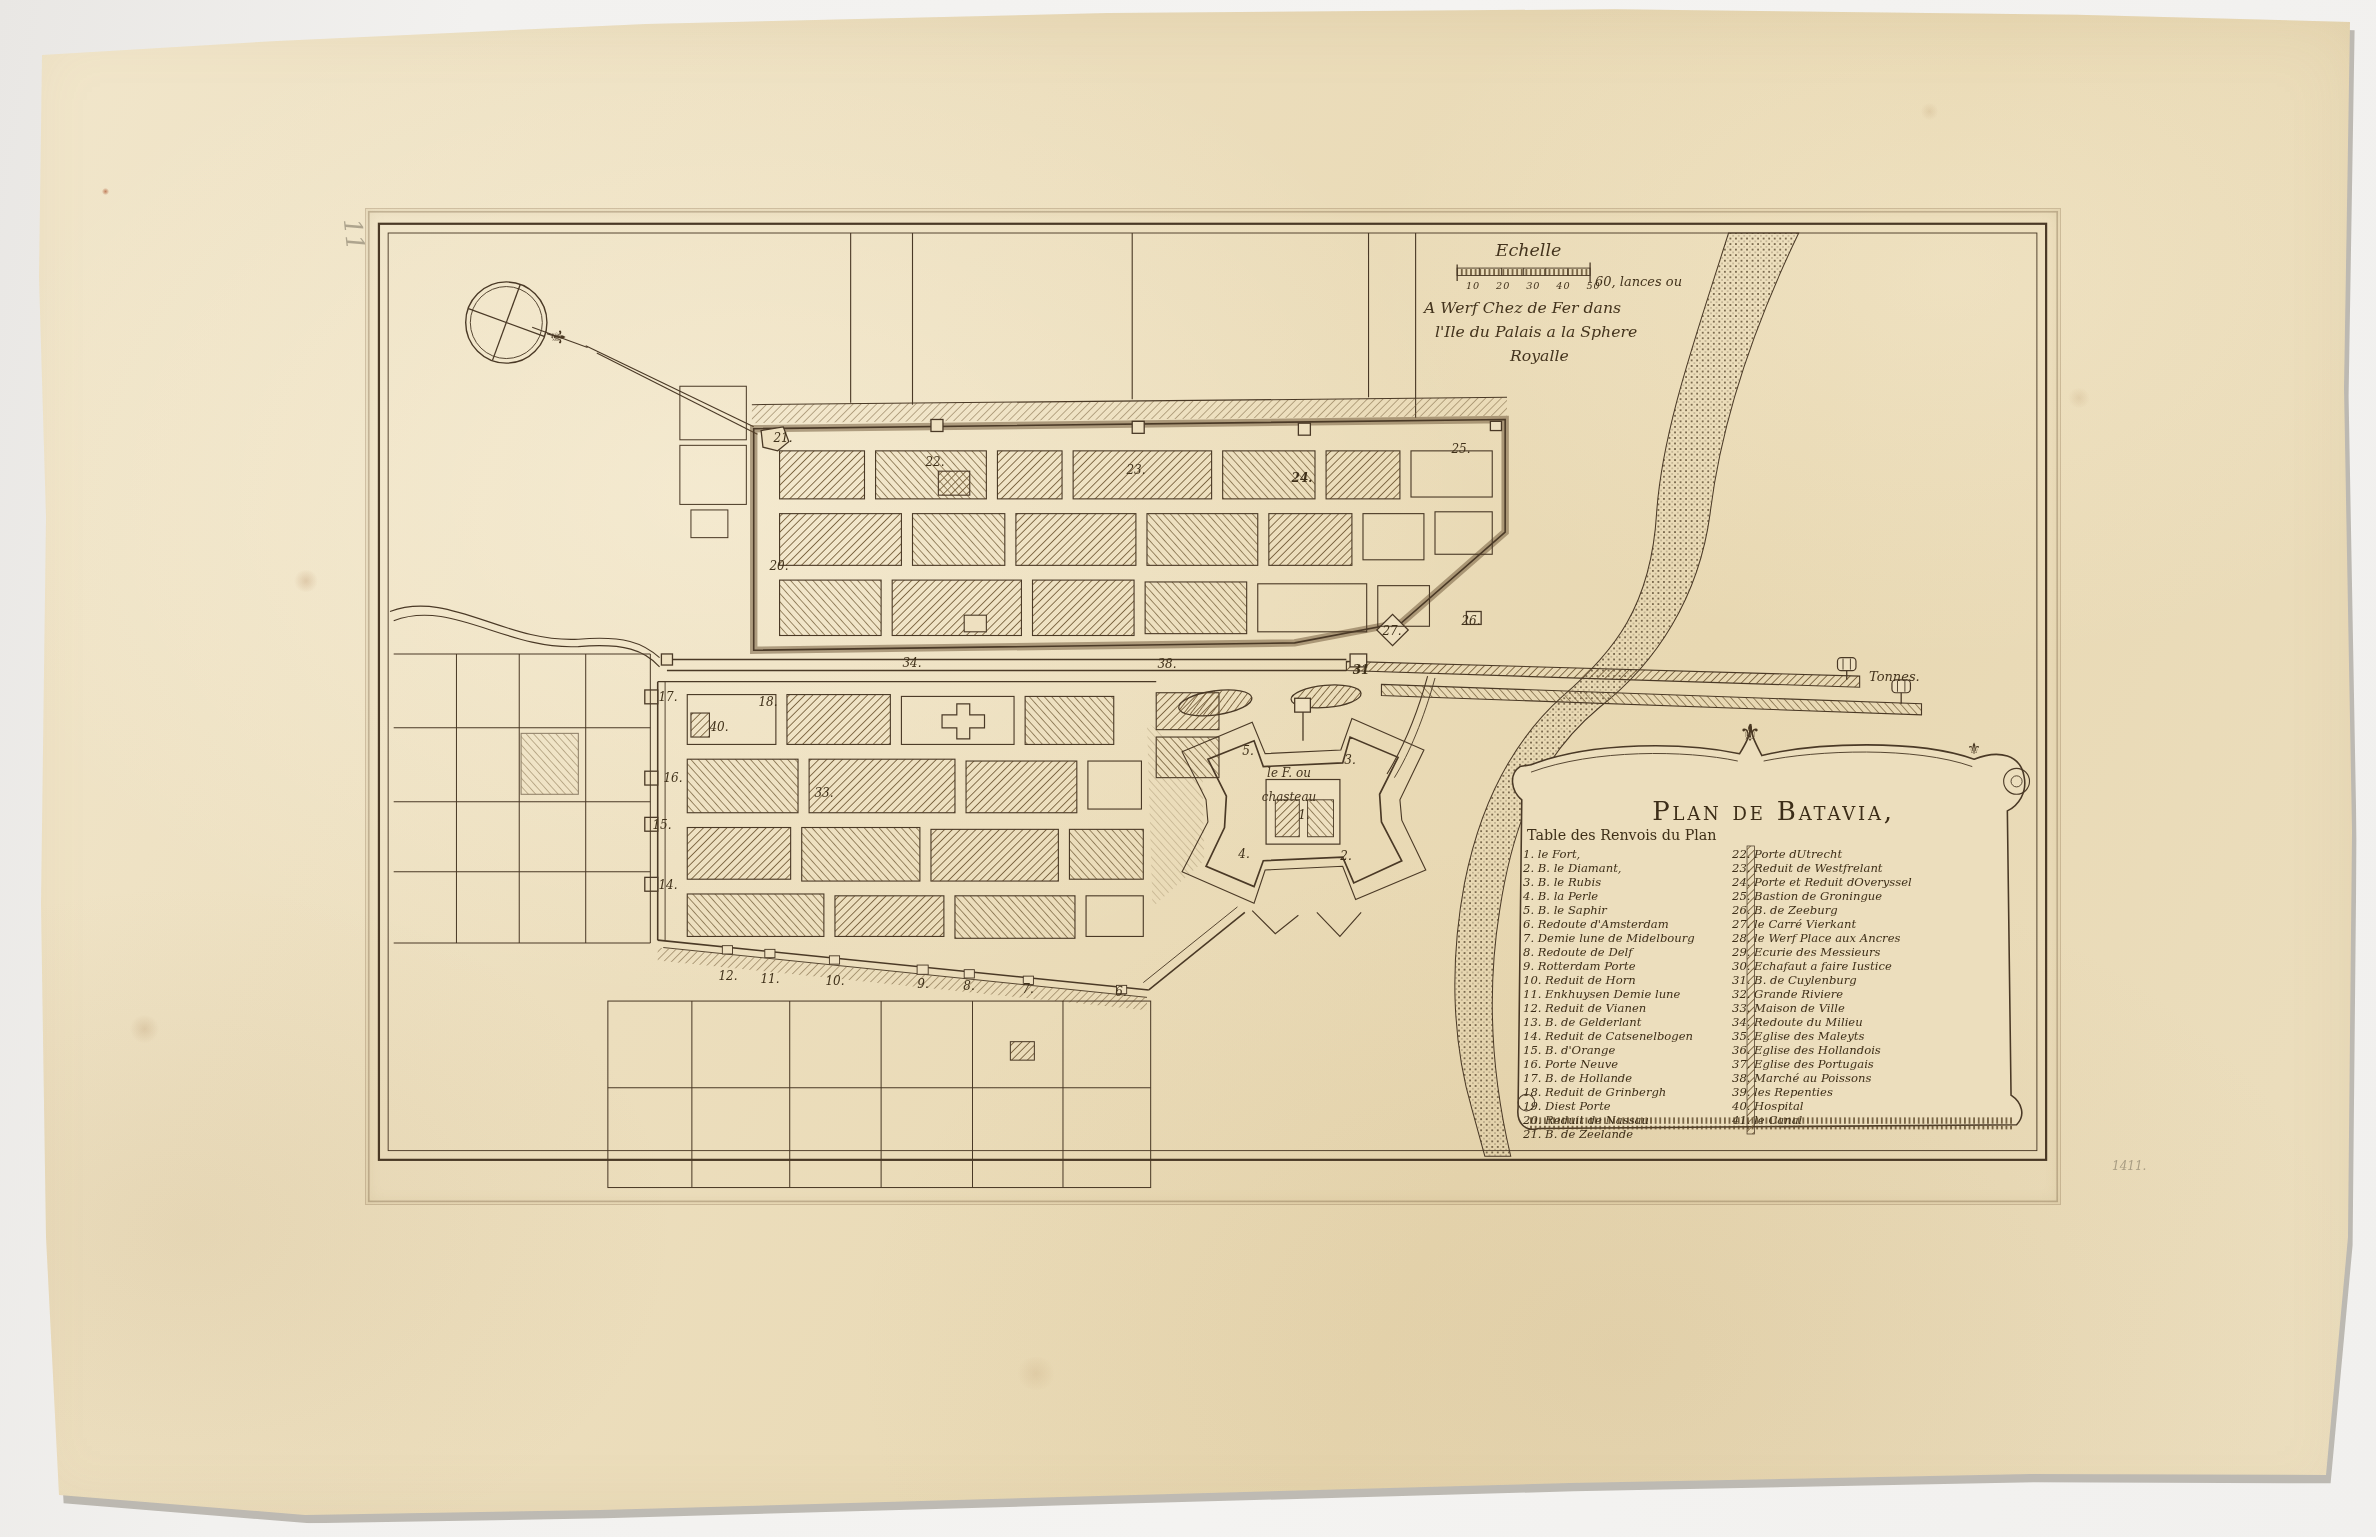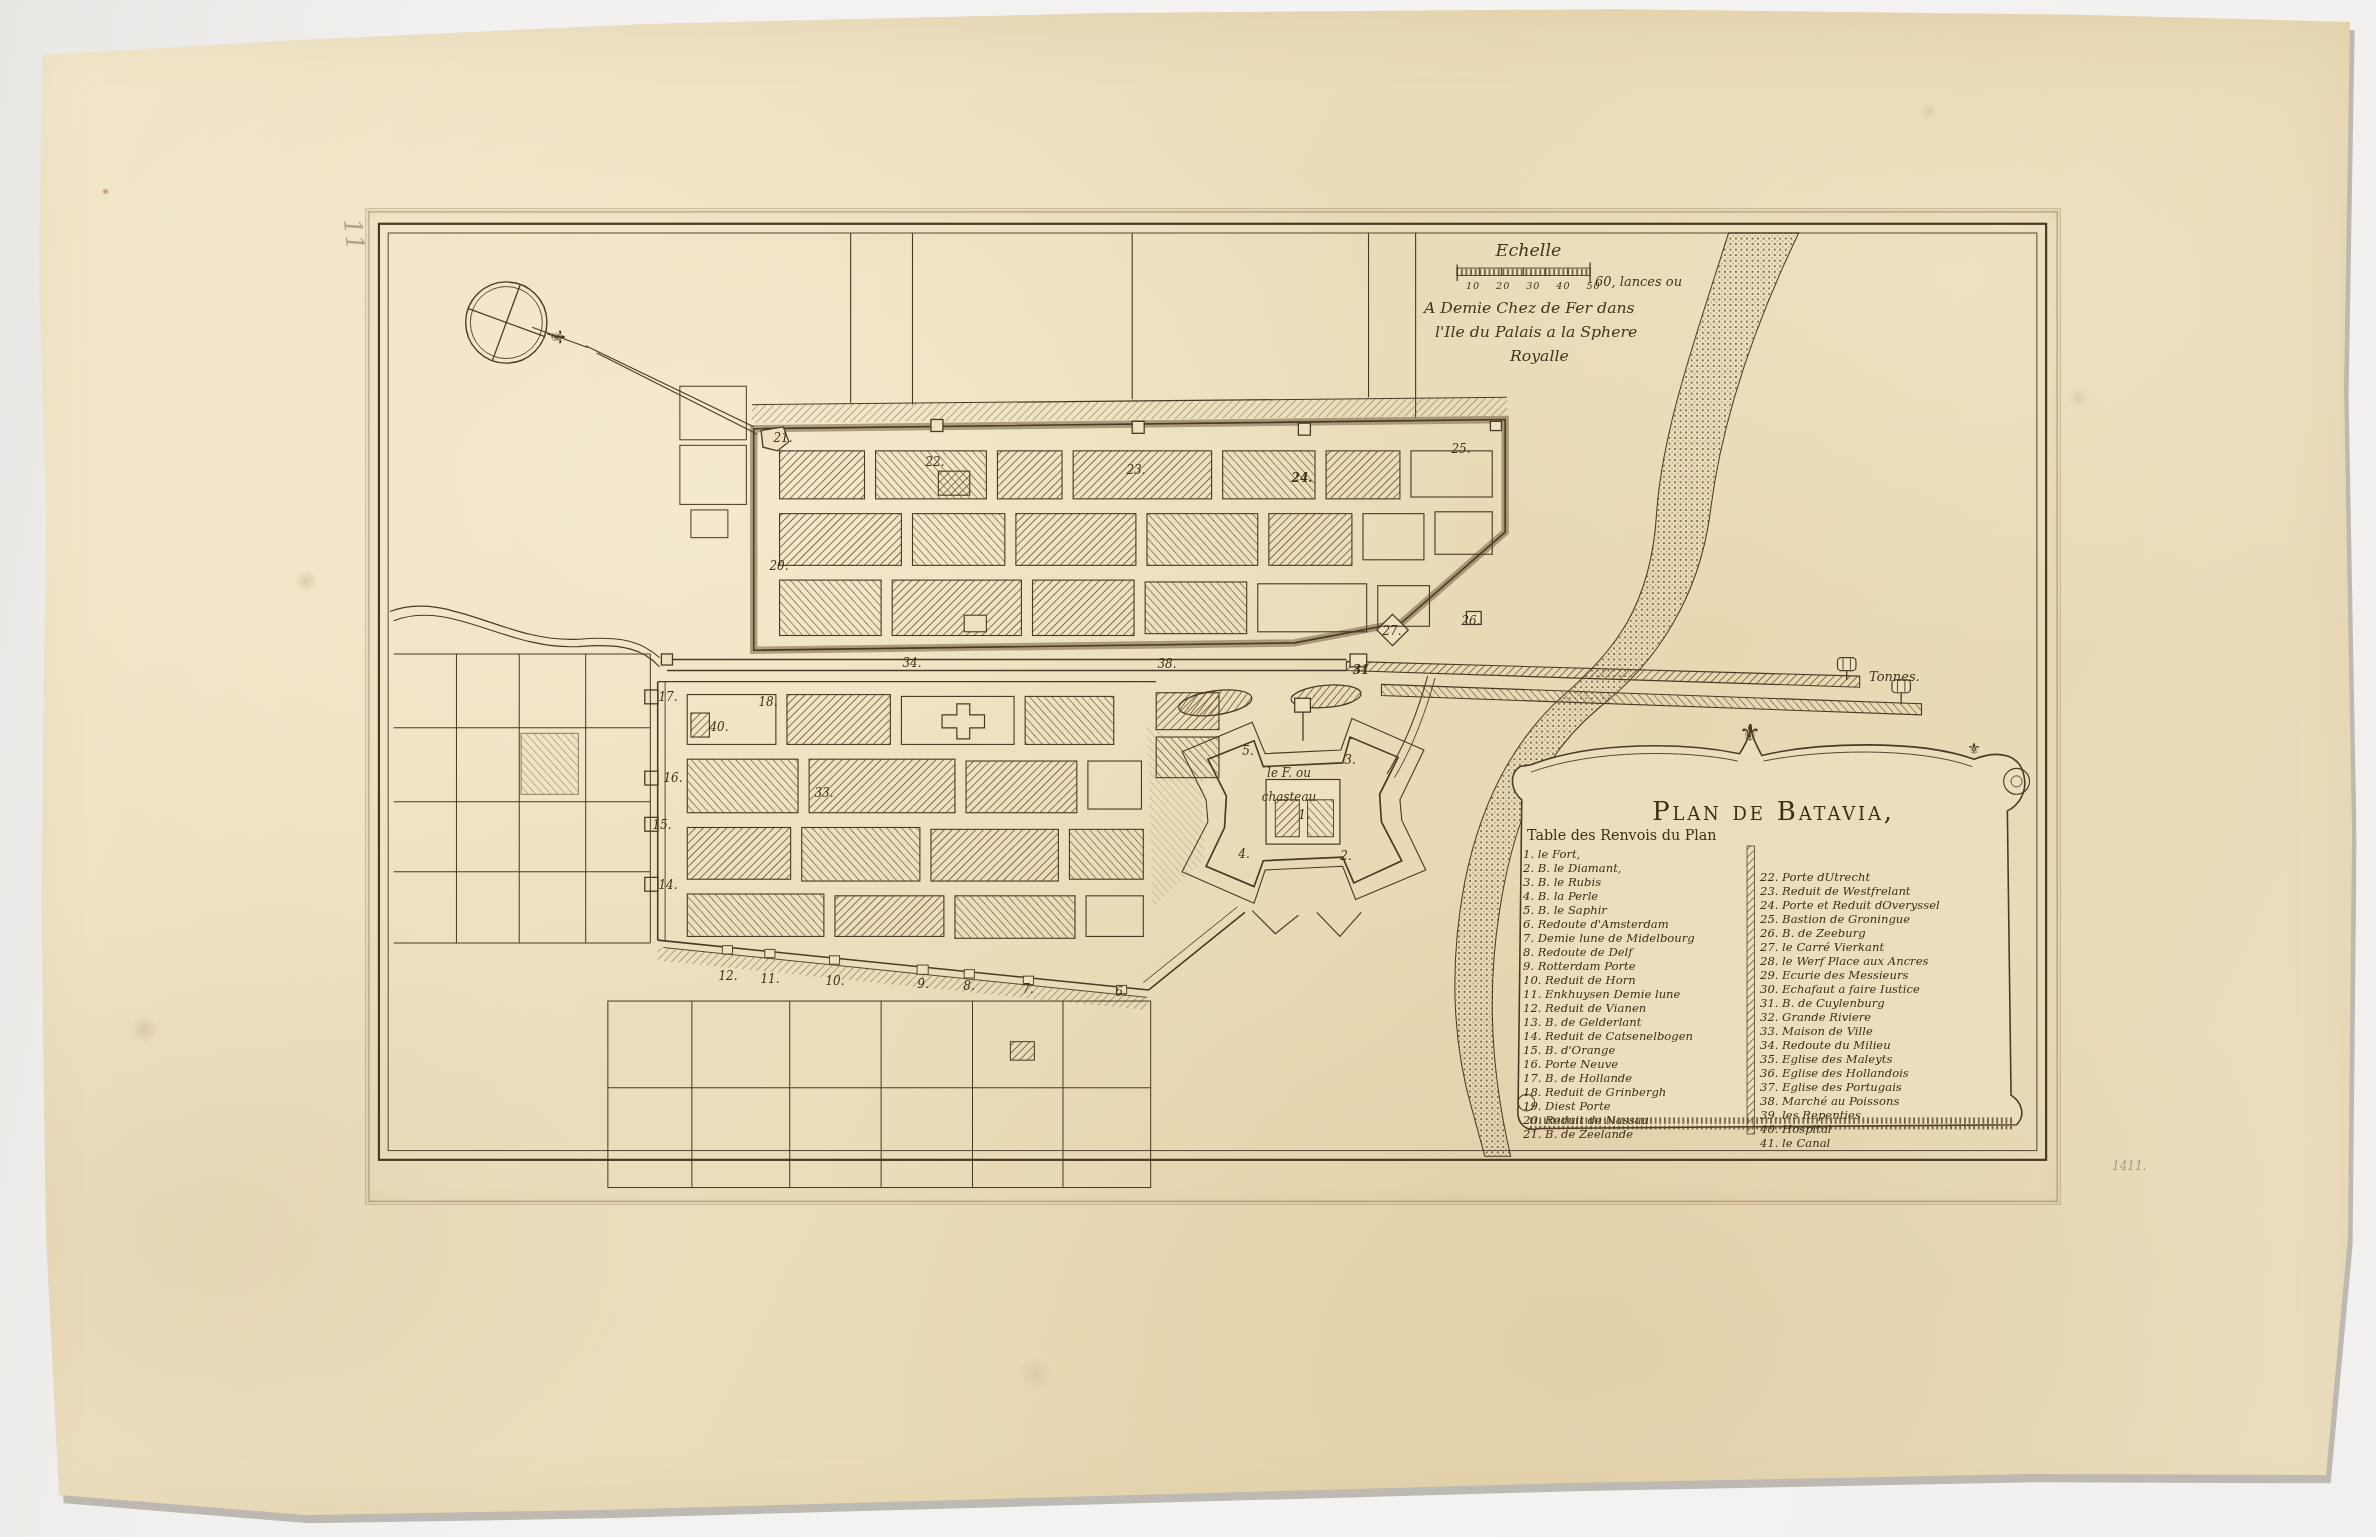--- a/index.html
+++ b/index.html
@@ -27,21 +27,21 @@
   .etch{position:absolute;color:#43331d;font-style:italic;white-space:nowrap;}
   .marker{position:absolute;transform:translate(-50%,-50%);font-size:12px;font-style:italic;color:#3f3019;white-space:nowrap;}
   .fleur{position:absolute;color:#4a3822;transform:translate(-50%,-50%);}
   .cart-title{position:absolute;left:1161px;top:587px;width:493px;text-align:center;
     font-variant-caps:small-caps;font-size:26px;letter-spacing:2.8px;color:#3c2d18;}
   .cart-sub{position:absolute;left:1161px;top:618px;width:493px;text-align:left;
     font-size:14.3px;color:#3f3019;}
   .legend-col{position:absolute;top:638px;font-size:11.6px;line-height:14px;
     font-style:italic;color:#3d2e18;}
   .legend-col.left{left:1157px;width:220px;}
-  .legend-col.right{left:1394px;width:258px;margin-top:23px;}
+  .legend-col.right{left:1366px;width:258px;}
   .legend-line{white-space:nowrap;}
   .ticks{word-spacing:12px;letter-spacing:0.9px;}
 </style>
 </head>
 <body>
 
 <div class="scene">
   <div class="paper-shadow"></div>
   <div class="paper">
 
@@ -275,21 +275,21 @@
           <circle cx="1788" cy="620" r="6" stroke-width="1"></circle>
           <circle cx="1257" cy="968" r="9" stroke-width="1.1"></circle>
           <rect x="1258" y="984" width="526" height="13" fill="url(#fringe)" stroke="none"></rect>
           <rect x="1496" y="690" width="8" height="312" fill="url(#hA)" stroke-width=".8"></rect>
         </g>
       </svg>
 
       <div class="etch" style="left:1098px;top:31px;width:129px;text-align:center;font-size:17.5px;">Echelle</div>
       <div class="etch ticks" style="left:1100px;top:71px;font-size:9.7px;">10 20 30 40 50</div>
       <div class="etch" style="left:1229px;top:65px;font-size:13px;">60, lances ou</div>
-      <div class="etch" style="left:1058px;top:89px;font-size:15.7px;">A Demie Chez de Fer dans</div>
+      <div class="etch" style="left:1058px;top:89px;font-size:15.7px;">A Werf Chez de Fer dans</div>
       <div class="etch" style="left:1069px;top:113px;font-size:15.7px;">l'Ile du Palais a la Sphere</div>
       <div class="etch" style="left:1144px;top:137px;font-size:15.7px;">Royalle</div>
       <div class="etch" style="left:1503px;top:460px;font-size:13px;">Tonnes.</div>
       <div class="etch" style="left:884px;top:557px;width:78px;text-align:center;font-size:12px;">le F. ou</div>
       <div class="etch" style="left:884px;top:581px;width:78px;text-align:center;font-size:12px;">chasteau</div>
 
       <span class="fleur" style="left:192px;top:128px;font-size:20px;transform:translate(-50%,-50%) rotate(90deg);">⚜</span>
       <span class="fleur" style="left:1384px;top:524px;font-size:24px;">⚜</span>
       <span class="fleur" style="left:1608px;top:539px;font-size:15.7px;">⚜</span>
 

